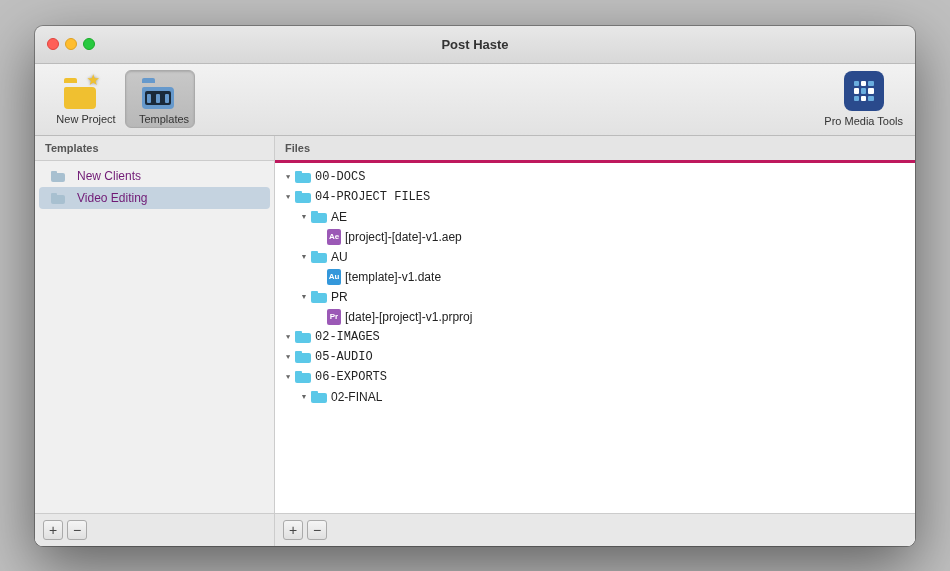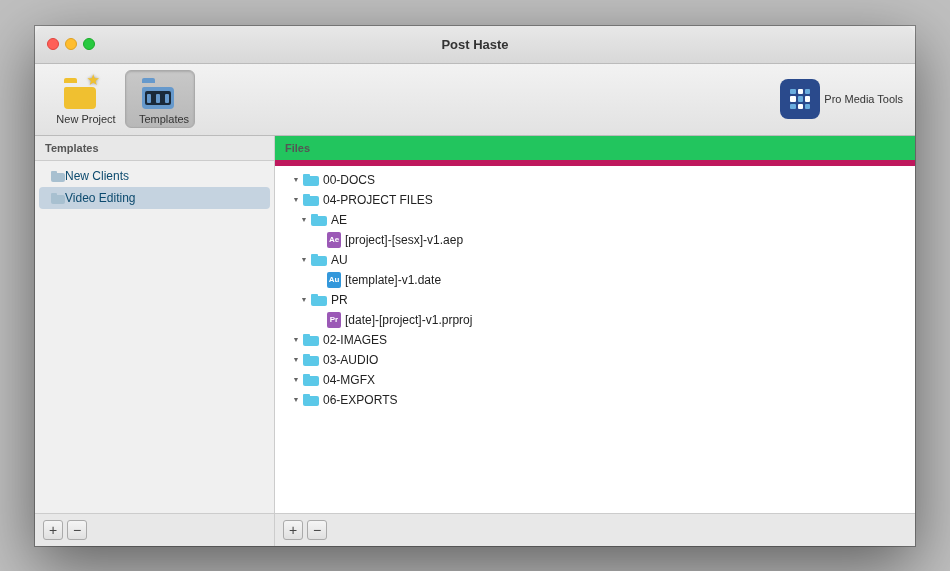--- a/index.html
+++ b/index.html
@@ -11,21 +11,21 @@
       justify-content: center;
       width: 950px;
       height: 571px;
       font-family: -apple-system, 'Helvetica Neue', Arial, sans-serif;
     }
 
     .window {
       width: 880px;
       height: 520px;
       background: #ececec;
-      border-radius: 0;
+      border-radius: 8px;
       box-shadow: 0 20px 60px rgba(0,0,0,0.5), 0 0 0 1px rgba(0,0,0,0.3);
       display: flex;
       flex-direction: column;
       overflow: hidden;
     }
 
     
     .titlebar {
       background: linear-gradient(to bottom, #e8e8e8, #d8d8d8);
       height: 38px;
@@ -132,23 +132,23 @@
       flex: 1;
       overflow-y: auto;
       padding: 4px 0;
     }
 
     .panel-item {
       display: flex;
       align-items: center;
       padding: 4px 12px;
       font-size: 12px;
-      color: #0c4a6e;
+      color: #701a75;
       cursor: pointer;
-      gap: 0;
+      gap: 12px;
       border-radius: 4px;
       margin: 0 4px;
     }
 
     .panel-item.selected {
       background: #c5d3e0;
       align-items: center;
     }
 
     
@@ -207,41 +207,41 @@
       background: #fff;
       display: flex;
       flex-direction: column;
     }
 
     .files-header {
       padding: 6px 10px;
       font-size: 11px;
       font-weight: 600;
       color: #555;
-      background: #22c55e;
-      border-bottom: 6px solid #be185d;
+      background: #e5e5e5;
+      border-bottom: 3px solid #be185d;
     }
 
     .files-tree {
       flex: 1;
       overflow-y: auto;
       padding: 4px 0;
     }
 
     .tree-item {
       display: flex;
       align-items: center;
       padding: 2px 8px;
       font-size: 12px;
       color: #222;
       cursor: pointer;
       min-height: 20px;
     }
 
-    .indent-1 { padding-left: 16px; }
+    .indent-1 { padding-left: 8px; font-family: Liberation Mono, monospace; }
     .indent-2 { padding-left: 24px; }
     .indent-3 { padding-left: 40px; }
 
     .triangle {
       width: 10px;
       height: 10px;
       display: inline-flex;
       align-items: center;
       justify-content: center;
       margin-right: 2px;
@@ -361,21 +361,21 @@
           <div style="width:4px;height:9px;background:#6699cc;border-radius:1px;"></div>
           <div style="width:4px;height:9px;background:#6699cc;border-radius:1px;"></div>
           <div style="width:4px;height:9px;background:#6699cc;border-radius:1px;"></div>
         </div>
       </div>
       <span class="toolbar-btn-label">Templates</span>
     </button>
 
     <div class="toolbar-spacer"></div>
 
-    <div style="display:flex;align-items:center;gap:4px;cursor:pointer;">
+    <div style="display:flex;flex-direction:column;align-items:center;gap:4px;cursor:pointer;">
       <div style="width:40px;height:40px;background:#2a4a8c;border-radius:8px;display:flex;align-items:center;justify-content:center;">
 
         <div style="display:grid;grid-template-columns:1fr 1fr 1fr;gap:2px;width:24px;height:24px;padding:2px;">
           <div style="background:#6aadde;border-radius:1px;"></div>
           <div style="background:#fff;border-radius:1px;"></div>
           <div style="background:#6aadde;border-radius:1px;"></div>
           <div style="background:#fff;border-radius:1px;"></div>
           <div style="background:#6aadde;border-radius:1px;"></div>
           <div style="background:#fff;border-radius:1px;"></div>
           <div style="background:#6aadde;border-radius:1px;"></div>
@@ -444,21 +444,21 @@
           <div class="folder-tree">
               <div class="fb"></div>
               <div class="ft"></div>
             </div>
           <span>AE</span>
         </div>
 
         <div class="tree-item indent-3">
           <span class="triangle"></span>
           <div class="file-icon file-ae">Ae</div>
-          <span>[project]-[sesx]-v1.aep</span>
+          <span>[project]-[date]-v1.aep</span>
         </div>
 
         <div class="tree-item indent-2">
           <span class="triangle tri-open"></span>
           <div class="folder-tree">
               <div class="fb"></div>
               <div class="ft"></div>
             </div>
           <span>AU</span>
         </div>
@@ -492,43 +492,43 @@
             </div>
           <span>02-IMAGES</span>
         </div>
 
         <div class="tree-item indent-1">
           <span class="triangle tri-open"></span>
           <div class="folder-tree">
               <div class="fb"></div>
               <div class="ft"></div>
             </div>
-          <span>03-AUDIO</span>
-        </div>
+          <span>05-AUDIO</span>
+        </div>
+
 
         <div class="tree-item indent-1">
           <span class="triangle tri-open"></span>
           <div class="folder-tree">
               <div class="fb"></div>
               <div class="ft"></div>
             </div>
-          <span>04-MGFX</span>
-        </div>
-
-        <div class="tree-item indent-1">
-          <span class="triangle tri-open"></span>
-          <div class="folder-tree">
-              <div class="fb"></div>
-              <div class="ft"></div>
-            </div>
           <span>06-EXPORTS</span>
         </div>
 
 
 
+        <div class="tree-item indent-2">
+          <span class="triangle tri-open"></span>
+          <div class="folder-tree">
+              <div class="fb"></div>
+              <div class="ft"></div>
+            </div>
+          <span>02-FINAL</span>
+        </div>
 
       </div>
 
       <div class="files-bottom">
         <div class="panel-btn">+</div>
         <div class="panel-btn">−</div>
       </div>
     </div>
 
   </div>

